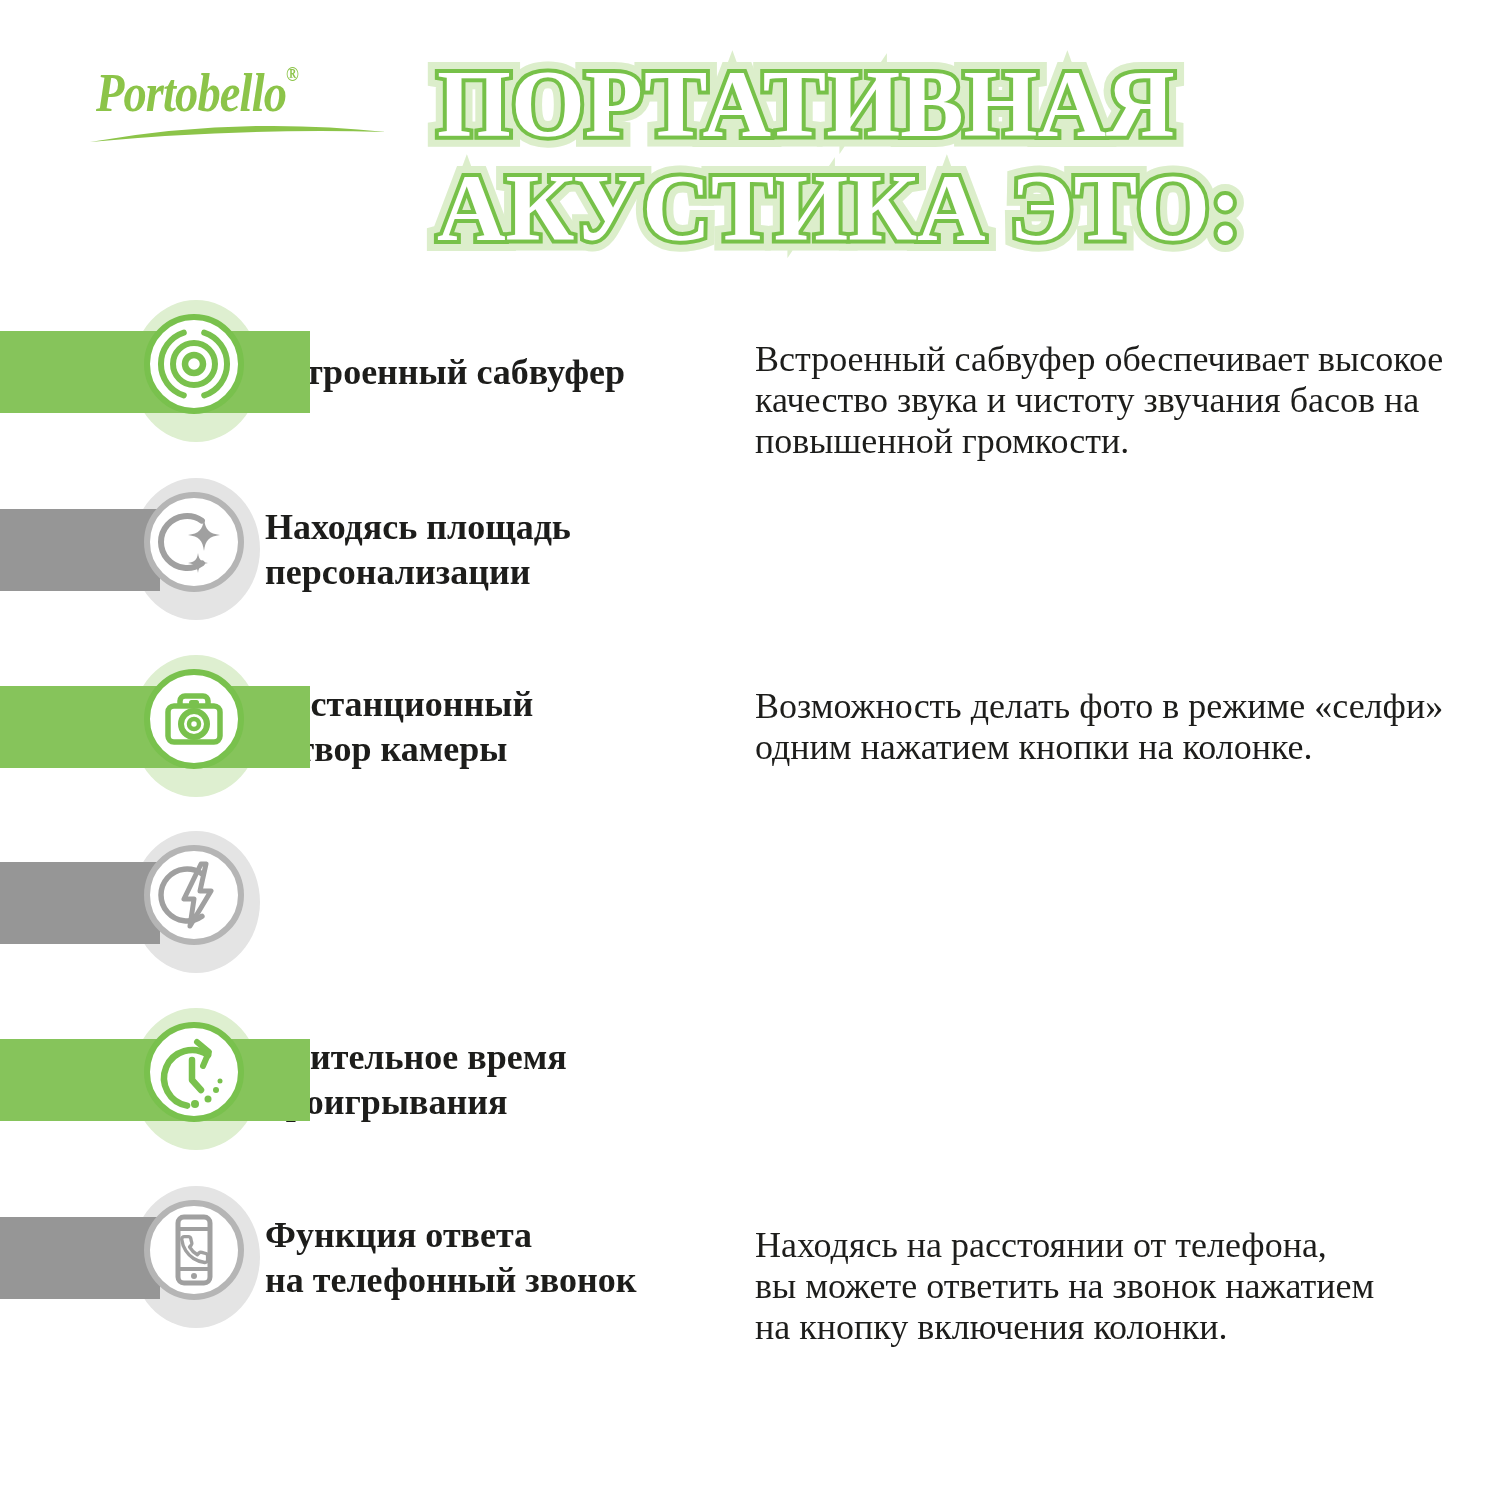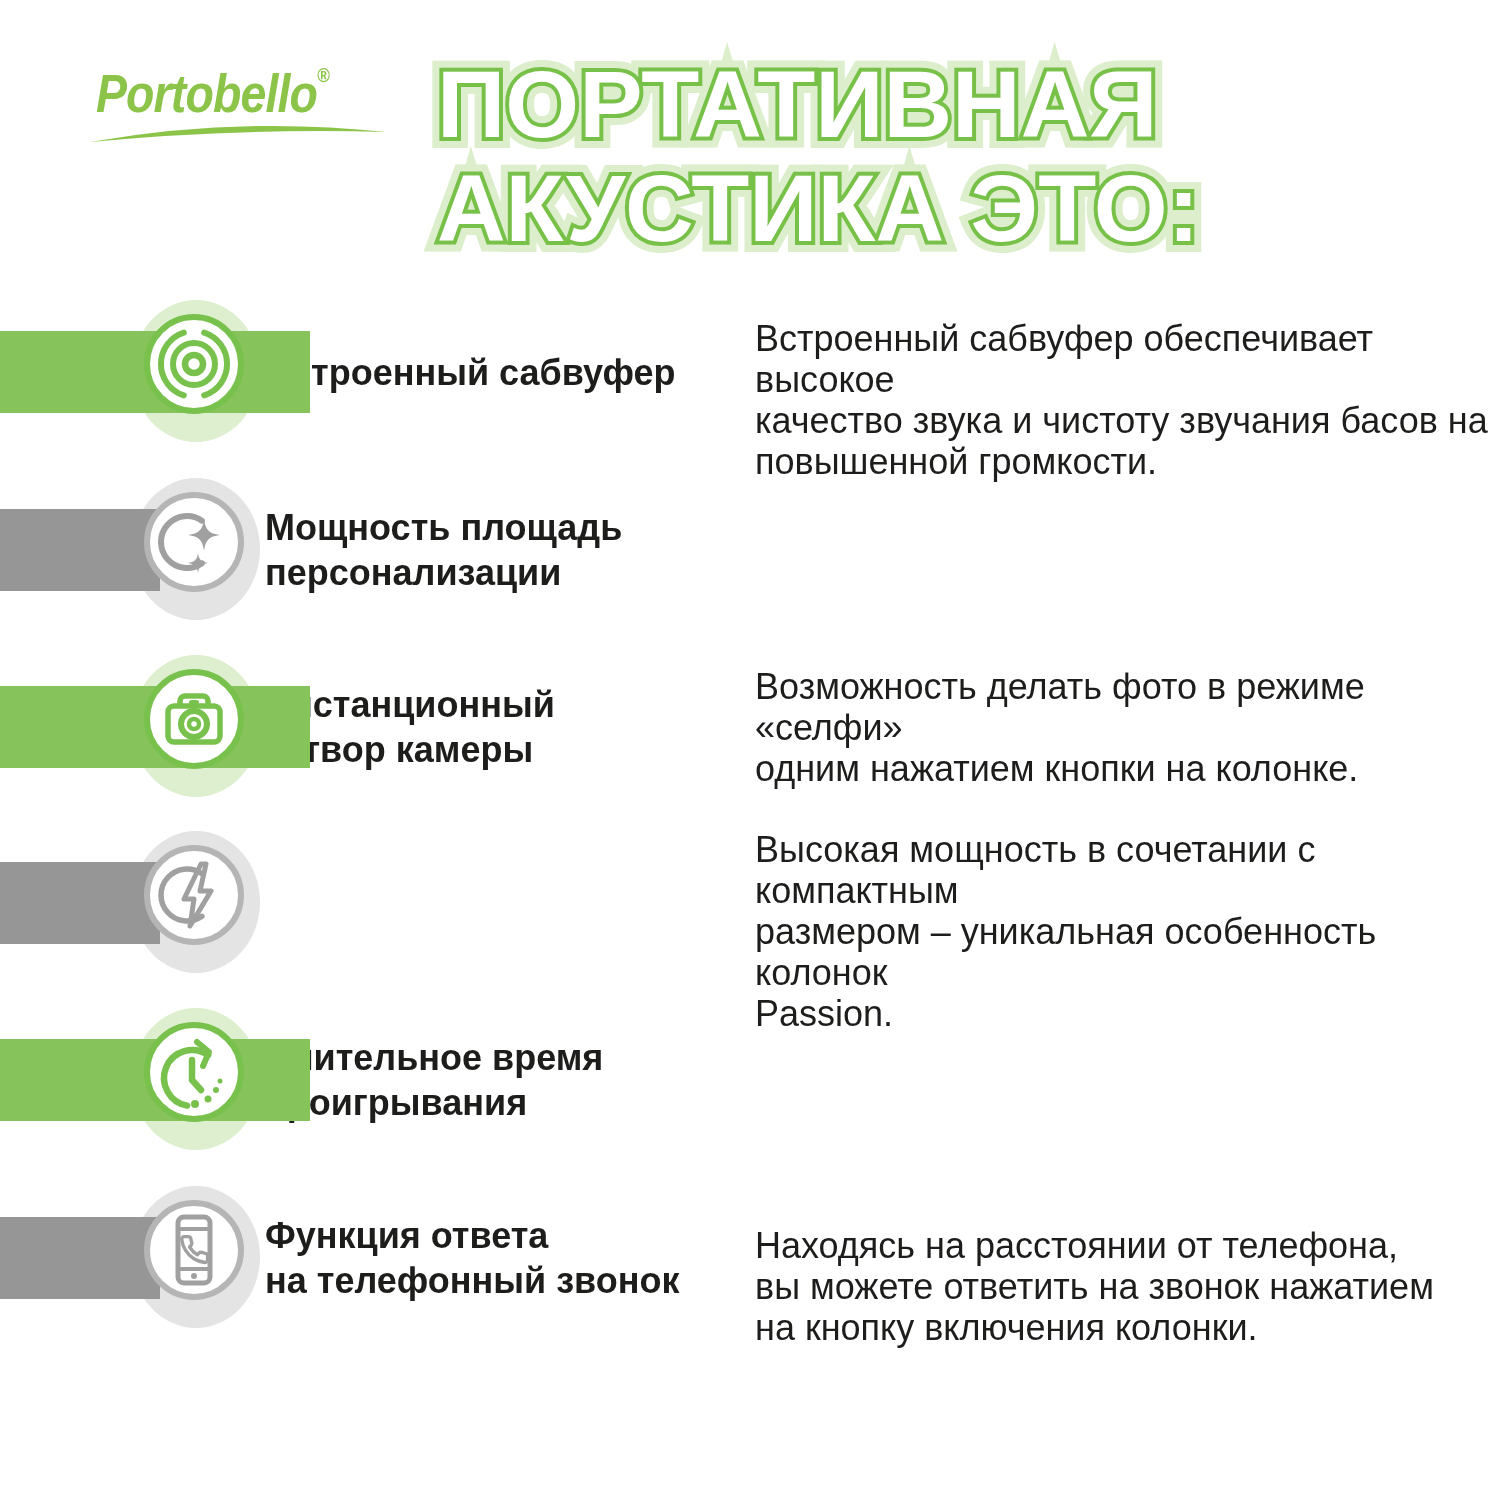--- a/index.html
+++ b/index.html
@@ -9,21 +9,21 @@
     --gray:#969696;
     --gray-ring:#B5B5B5;
     --gray-halo:#E4E4E4;
     --gray-glyph:#A0A0A0;
     --ink:#1d1d1b;
   }
   *{box-sizing:border-box;}
   html,body{margin:0;padding:0;background:#fff;}
   .canvas{
     position:relative;width:1500px;height:1500px;background:#fff;overflow:hidden;
-    font-family:Liberation Sans, sans-serif;color:var(--ink);
+    font-family:Liberation Serif, serif;color:var(--ink);
   }
 
   
   .logo{
     position:absolute;left:96px;top:62px;
     font-size:54px;font-weight:700;font-style:italic;color:#8CC449;
     transform:scaleX(0.86);transform-origin:left top;letter-spacing:-1px;white-space:nowrap;
   }
   .logo .reg{font-size:20px;font-weight:700;vertical-align:30px;letter-spacing:0;}
   .swoosh{position:absolute;left:88px;top:120px;}
@@ -109,21 +109,21 @@
   <section class="row gray" style="top:460px">
     <div class="halo"></div>
     <div class="bar"></div>
     <div class="circle">
       <svg width="86" height="86" viewBox="0 0 86 86">
         <path class="st" d="M50.9 21.7 A26 26 0 1 0 50.9 64.3" stroke-width="6"></path>
         <path d="M53 20 C54.5 31 58 34.5 69 36 C58 37.5 54.5 41 53 52 C51.5 41 48 37.5 37 36 C48 34.5 51.5 31 53 20 Z" fill="currentColor"></path>
         <path d="M47 54 C48 61 50.5 63 57 64 C50.5 65 48 67 47 74 C46 67 43.5 65 37 64 C43.5 63 46 61 47 54 Z" fill="currentColor"></path>
       </svg>
     </div>
-    <h2 class="title">Мощность площадь
+    <h2 class="title">Находясь площадь
 персонализации</h2>
   </section>
 
   <section class="row green" style="top:637px">
     <div class="halo"></div>
     <div class="bar"></div>
     <div class="circle">
       <svg width="86" height="86" viewBox="0 0 86 86">
         <rect class="st" x="29" y="20" width="28" height="16" rx="5" stroke-width="5.5"></rect>
         <rect x="38" y="24" width="10" height="5" rx="2.5" fill="currentColor"></rect>
@@ -140,23 +140,20 @@
 
   <section class="row gray" style="top:813px">
     <div class="halo"></div>
     <div class="bar"></div>
     <div class="circle">
       <svg width="86" height="86" viewBox="0 0 86 86">
         <path class="st" d="M50.9 21.7 A26 26 0 1 0 50.9 64.3" stroke-width="5.5"></path>
         <path class="st" d="M50 12 L33 47 L43 47 L39 74 L60 39 L49 39 L55 12 Z" stroke-width="5"></path>
       </svg>
     </div>
-    <p class="desc lines3">Высокая мощность в сочетании с компактным
-размером – уникальная особенность колонок
-Passion.</p>
   </section>
 
   <section class="row green" style="top:990px">
     <div class="halo"></div>
     <div class="bar"></div>
     <div class="circle">
       <svg width="86" height="86" viewBox="0 0 86 86">
         <path class="st" d="M57.1 26.1 A28 28 0 1 0 36.1 76.6" stroke-width="6.5"></path>
         <path class="st" d="M46 13 L58 23 L52 37" stroke-width="6"></path>
         <path class="st" d="M41 31 L41 51 L50 61" stroke-width="6.5"></path>

